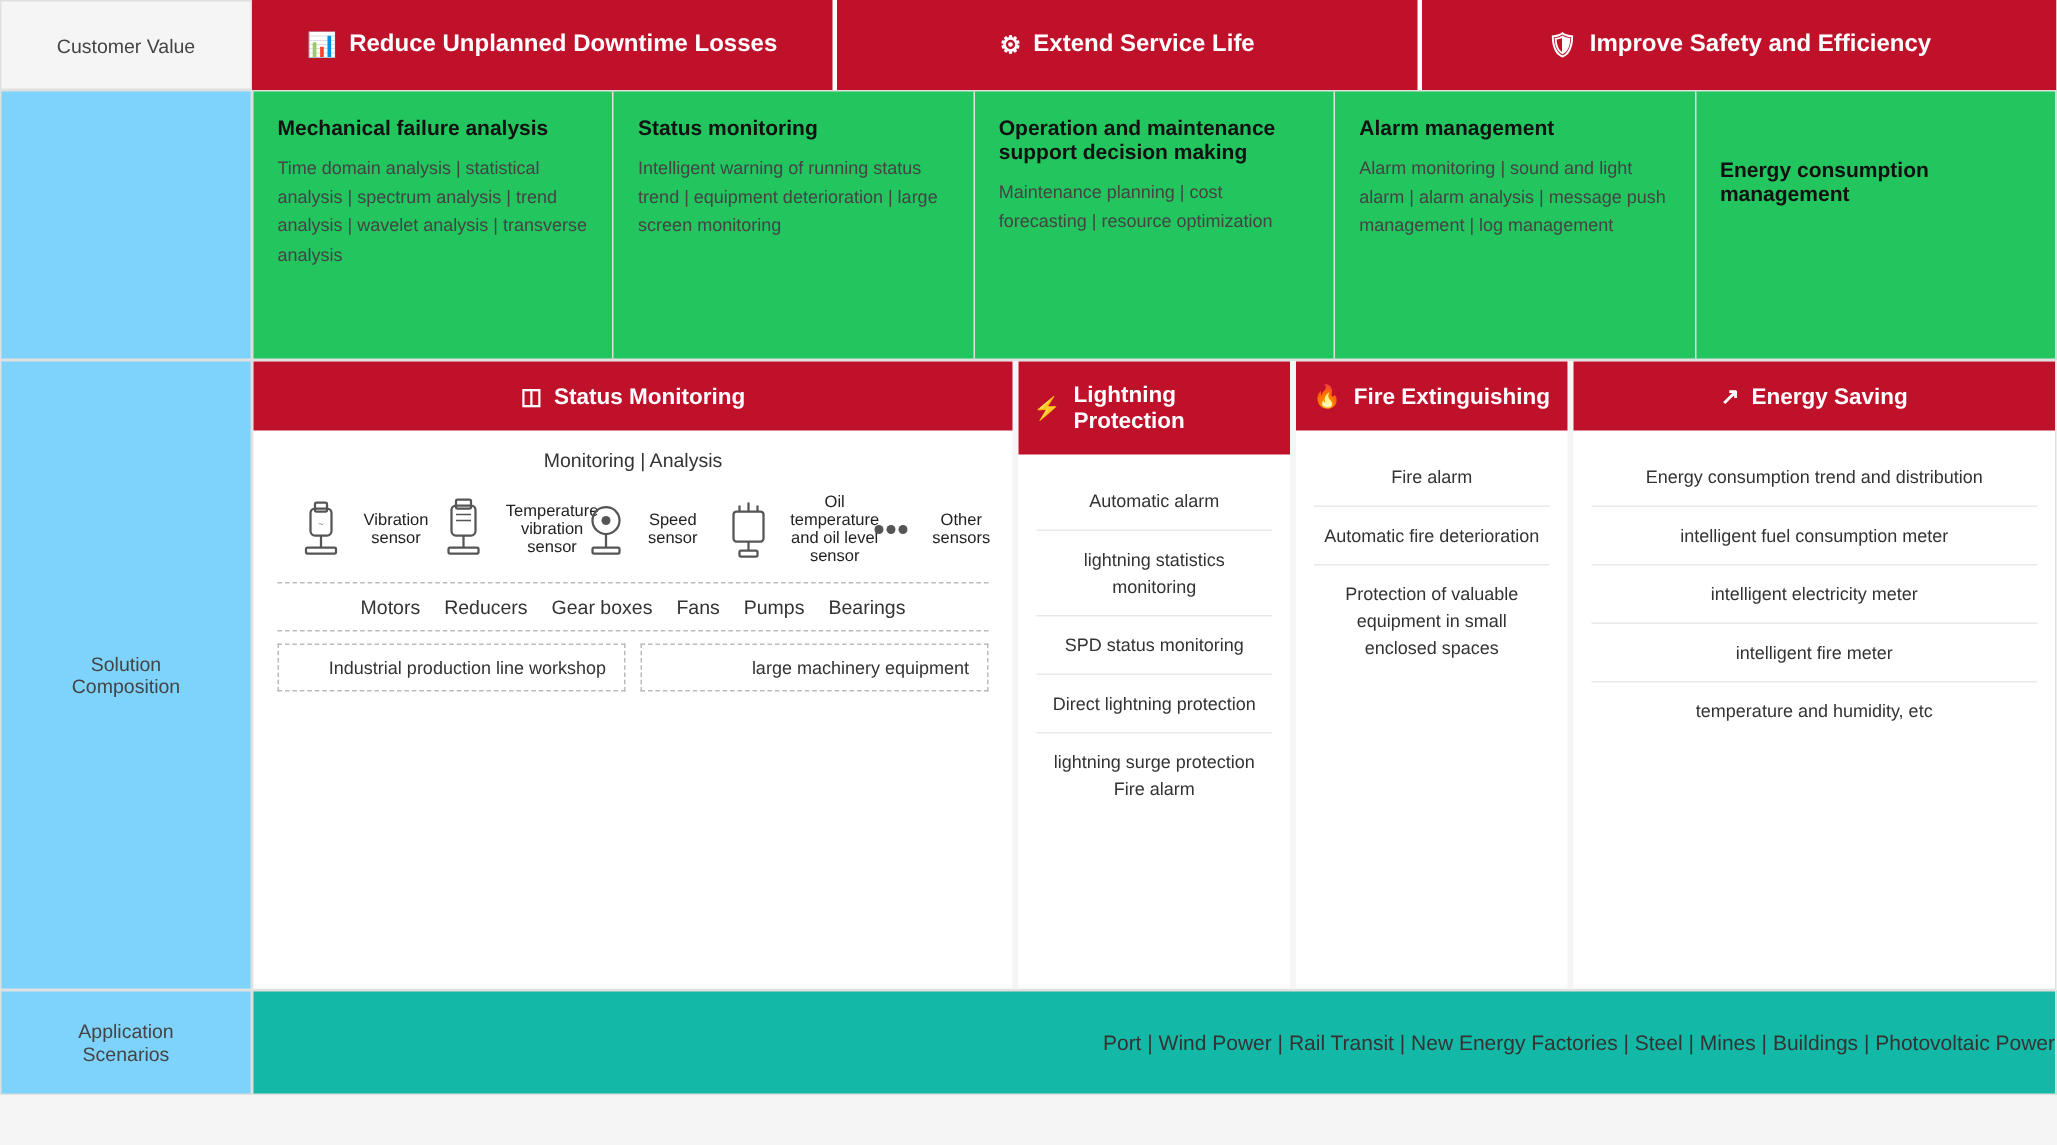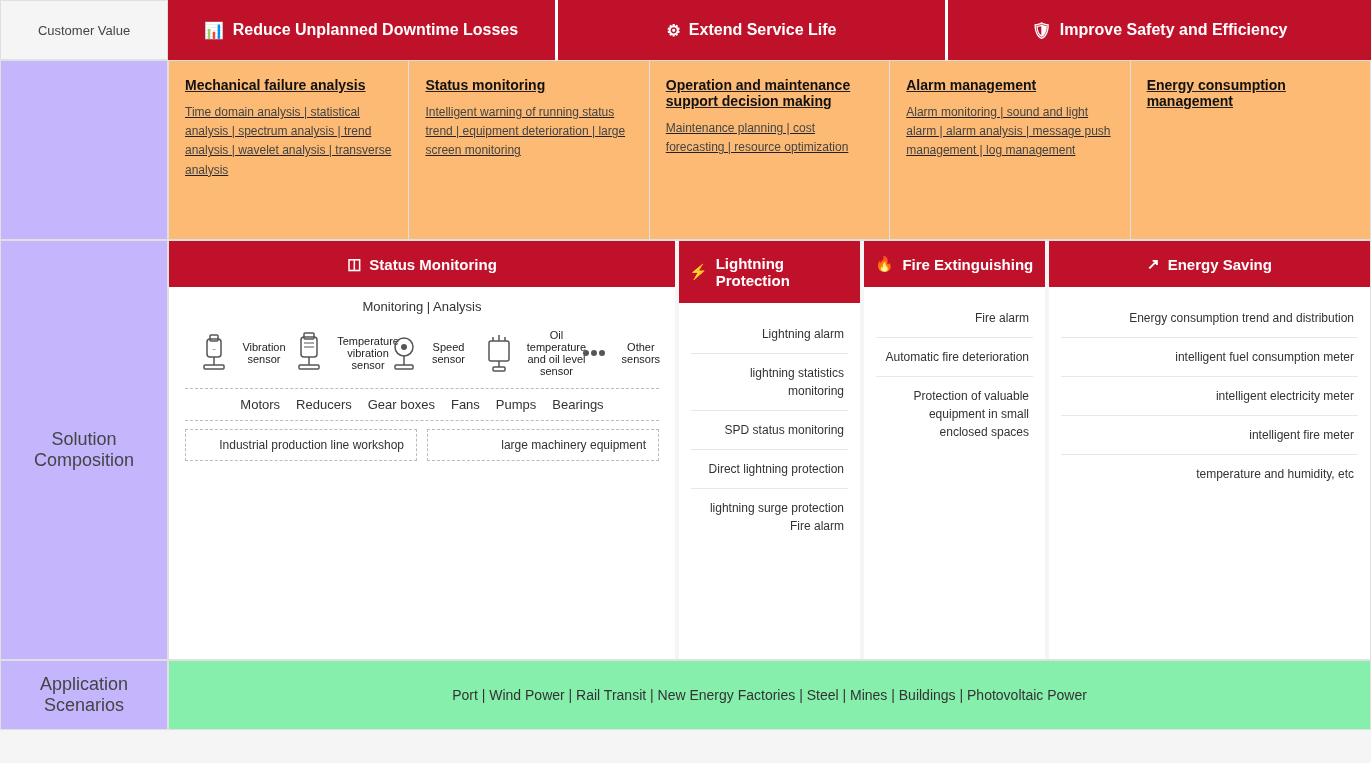--- a/index.html
+++ b/index.html
@@ -17,24 +17,24 @@
       background: #f5f5f5;
     }
 
     .label-cell {
       width: 168px;
       min-width: 168px;
       display: flex;
       align-items: center;
       justify-content: center;
       text-align: center;
-      font-size: 18px;
+      font-size: 13px;
       color: #444;
       padding: 10px;
-      background: #c4b5fd;
+      background: #7dd3fc;
       border: 1px solid #e0e0e0;
     }
 
     
     .header-row {
       display: flex;
       align-items: stretch;
       height: 60px;
     }
 
@@ -83,32 +83,32 @@
     .feature-row {
       display: flex;
       align-items: stretch;
       min-height: 180px;
     }
 
     .feature-content {
       flex: 1;
       display: flex;
       padding: 0;
-      background: #fdba74;
+      background: #22c55e;
       border: 1px solid #e0e0e0;
-      text-decoration: underline;
     }
 
     .feature-block {
       flex: 1;
       padding: 16px;
       border-right: 1px solid #e0e0e0;
     }
     .feature-block:last-child {
       border-right: none;
+      margin-top: 28px;
     }
 
     .feature-title {
       font-weight: bold;
       font-size: 14px;
       margin-bottom: 10px;
       color: #111;
     }
 
     .feature-desc {
@@ -229,45 +229,45 @@
     .side-block:last-child {
       border-right: none;
       flex: 1;
     }
 
     .side-inner {
       padding: 12px 12px;
     }
 
     .side-item {
-      text-align: right;
+      text-align: center;
       font-size: 12px;
       color: #333;
       padding: 10px 4px;
       border-bottom: 1px solid #e8e8e8;
       line-height: 1.5;
     }
     .side-item:last-child {
       border-bottom: none;
     }
 
     
     .app-row {
       display: flex;
       align-items: stretch;
       min-height: 70px;
     }
 
     .app-content {
       flex: 1;
-      background: #86efac;
+      background: #14b8a6;
       border: 1px solid #e0e0e0;
       display: flex;
       align-items: center;
-      justify-content: center;
+      justify-content: flex-end;
       font-size: 14px;
       color: #333;
     }
   </style>
 </head>
 <body>
 
 <div class="main-wrapper">
 
   <div class="header-row">
@@ -409,21 +409,21 @@
           </div>
         </div>
       </div>
 
       <div class="side-block">
         <div class="red-header">
           <span>⚡</span>
           <span>Lightning Protection</span>
         </div>
         <div class="side-inner">
-          <div class="side-item">Lightning alarm</div>
+          <div class="side-item">Automatic alarm</div>
           <div class="side-item">lightning statistics monitoring</div>
           <div class="side-item">SPD status monitoring</div>
           <div class="side-item">Direct lightning protection</div>
           <div class="side-item">lightning surge protection<br>Fire alarm</div>
         </div>
       </div>
 
       <div class="side-block">
         <div class="red-header">
           <span>🔥</span>

